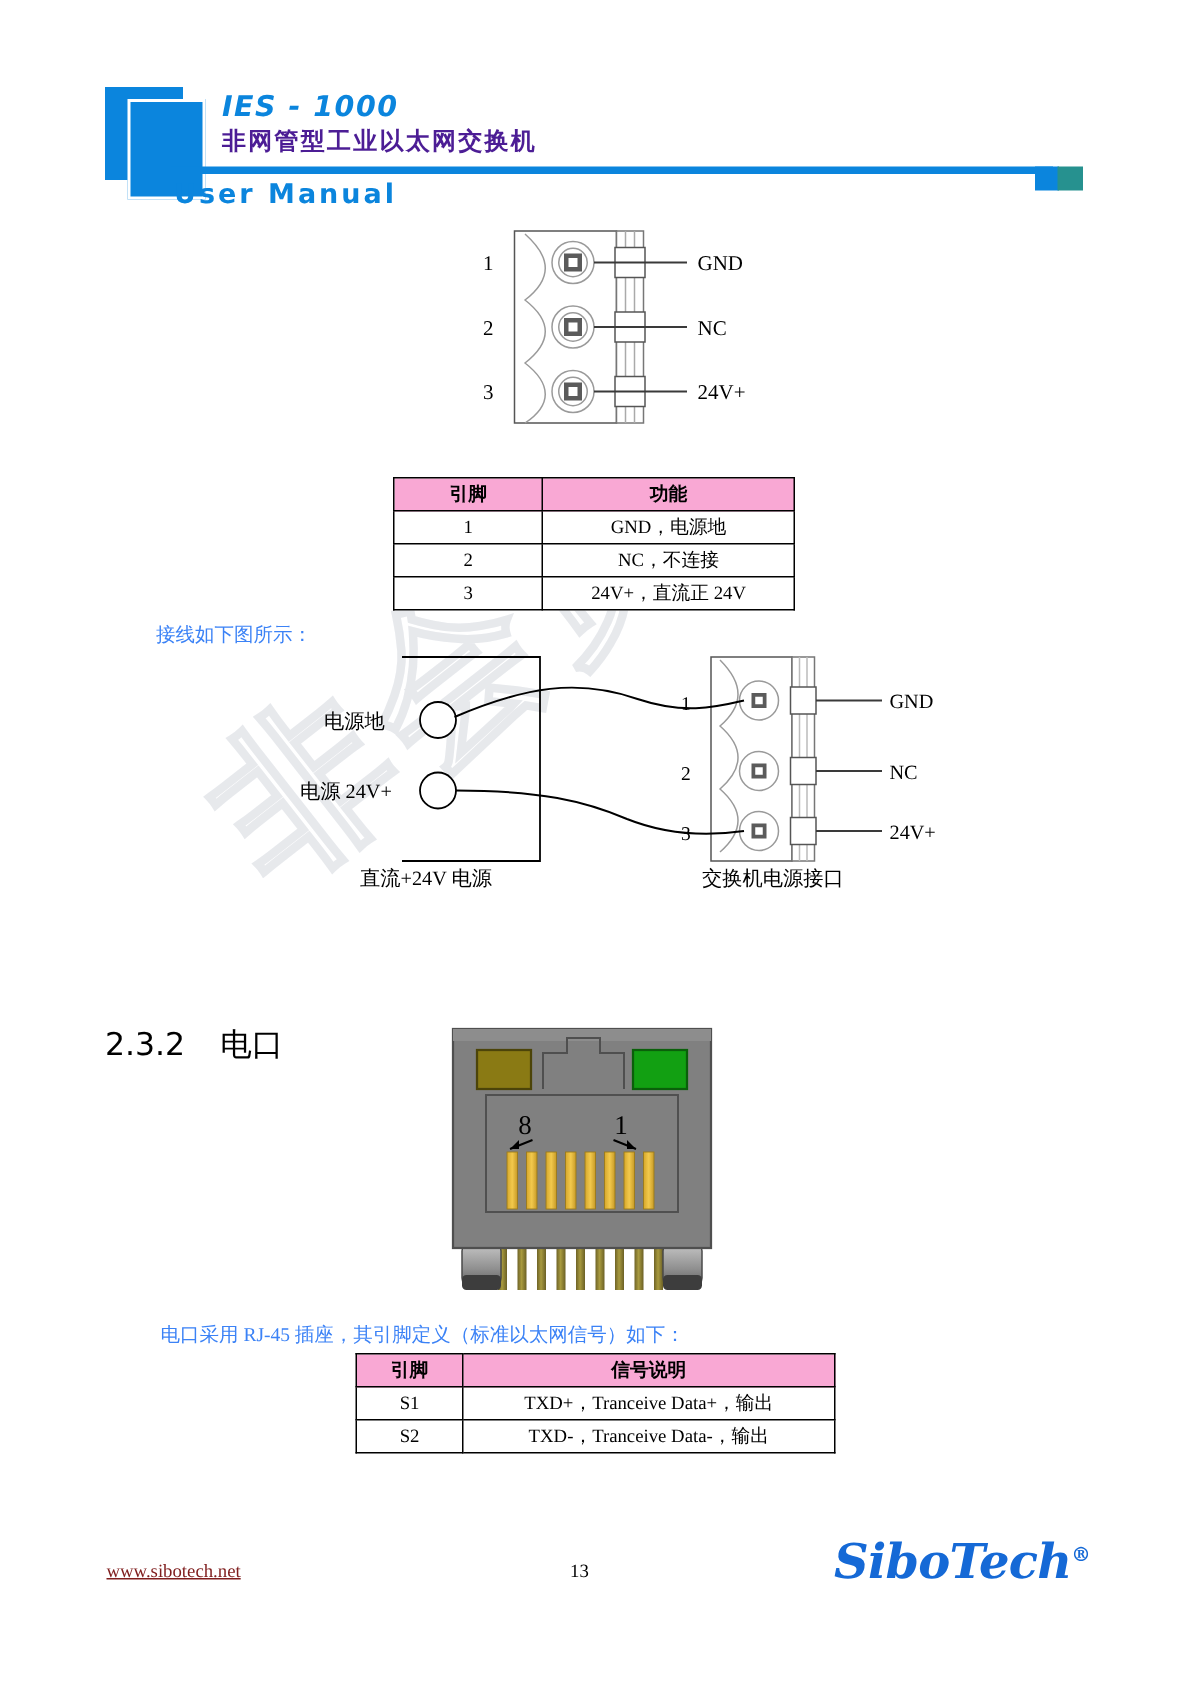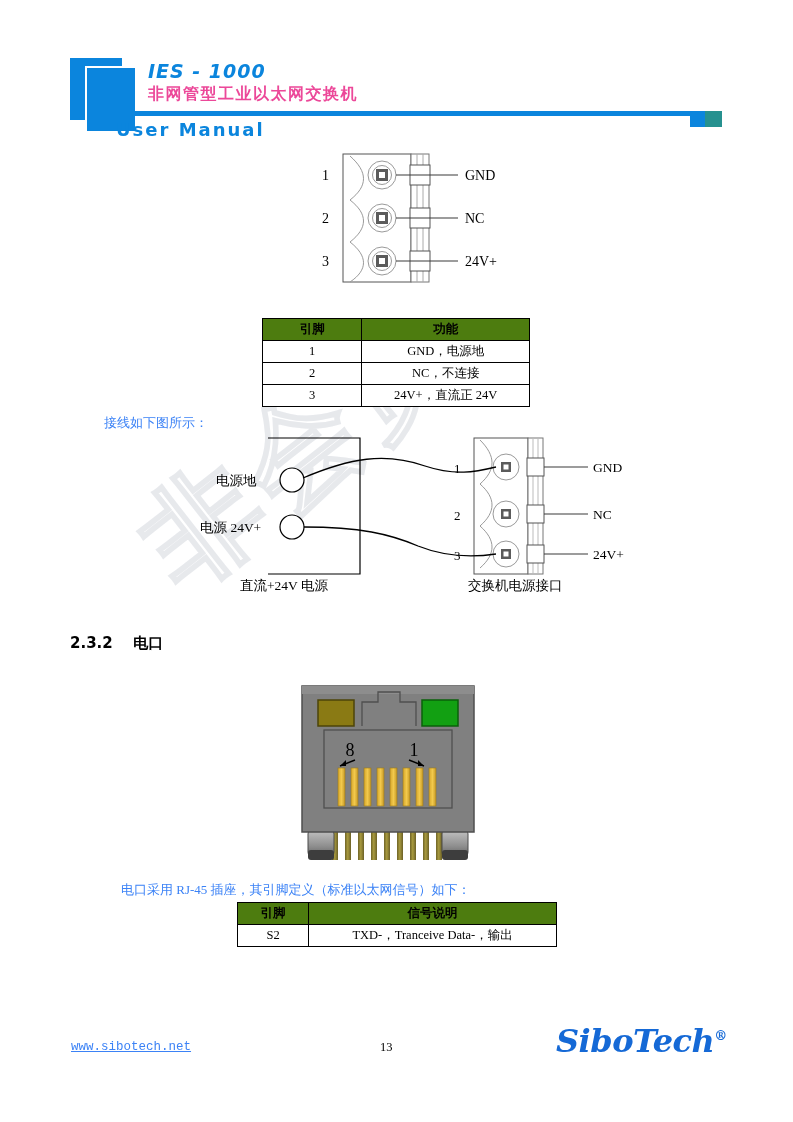--- a/index.html
+++ b/index.html
@@ -89,21 +89,21 @@
     color: #0b85dd;
     letter-spacing: 1px;
   }
   .hdr-subtitle {
     position: absolute;
     left: 148px;
     top: 84px;
     font-family: "DejaVu Sans", sans-serif;
     font-size: 16px;
     font-weight: bold;
-    color: #ec4899;
+    color: #4c1d95;
     letter-spacing: 1.5px;
   }
   .hdr-rule {
     position: absolute;
     left: 114px;
     top: 111px;
     width: 588px;
     height: 5px;
     background: #0b85dd;
   }
@@ -141,42 +141,43 @@
     position: absolute;
     font-family: Liberation Serif, serif;
     font-size: 13px;
     color: #3b82f6;
     white-space: nowrap;
   }
 
   .section-heading {
     position: absolute;
     font-family: "DejaVu Sans", sans-serif;
-    font-size: 15px;
-    font-weight: bold;
+    font-size: 21px;
+    font-weight: normal;
     color: #000;
     white-space: nowrap;
+    margin-top: 48px;
   }
 
   
   table.spec {
     border-collapse: collapse;
     font-family: "Liberation Serif", serif;
     font-size: 12.5px;
     background: #fff;
   }
   table.spec td, table.spec th {
     border: 1px solid #000;
     text-align: center;
     padding: 2px 4px;
     height: 17px;
     line-height: 1.15;
   }
   table.spec th {
-    background: #4d7c0f;
+    background: #f9a8d4;
     font-family: "DejaVu Sans", sans-serif;
     font-weight: bold;
     font-size: 12.5px;
   }
   .tbl1 { position: absolute; left: 262px; top: 318px; width: 268px; }
   .tbl1 .c0 { width: 98px; }
   .tbl1 .c1 { width: 170px; }
   .tbl2 { position: absolute; left: 237px; top: 902px; width: 320px; }
   .tbl2 .c0 { width: 66px; }
   .tbl2 .c1 { width: 254px; }
@@ -187,23 +188,23 @@
 
   
   .rj45 { position: absolute; left: 296px; top: 680px; }
 
   
   .footer { position: absolute; left: 0; top: 1020px; width: 793px; height: 70px; z-index: 3;}
   .footer-url {
     position: absolute;
     left: 71px;
     top: 20px;
-    font-family: Liberation Mono, monospace;
+    font-family: Liberation Serif, serif;
     font-size: 12.5px;
-    color: #3b82f6;
+    color: #7f1d1d;
     text-decoration: underline;
     text-align: right;
   }
   .footer-page {
     position: absolute;
     left: 380px;
     top: 20px;
     font-family: "Liberation Serif", serif;
     font-size: 12.5px;
     color: #000;
@@ -450,29 +451,33 @@
           <path d="M59 80 L44 86"></path>
           <path d="M113 80 L128 86"></path>
         </g>
         <polygon points="44,86 50,80 50,86" fill="#000"></polygon>
         <polygon points="128,86 122,80 122,86" fill="#000"></polygon>
         <text x="54" y="76" font-family="Liberation Serif, serif" font-size="18" fill="#000" text-anchor="middle">8</text>
         <text x="118" y="76" font-family="Liberation Serif, serif" font-size="18" fill="#000" text-anchor="middle">1</text>
       </svg>
     </div>
 
-    <div class="body-text" style="left:121px; top:881px;">电口采用 RJ-45 插座，其引脚定义（标准以太网信号）如下：</div>
+    <div class="body-text" style="left:107px; top:881px;">电口采用 RJ-45 插座，其引脚定义（标准以太网信号）如下：</div>
 
     <table class="spec tbl2">
       <tbody>
           <tr>
         <th class="c0">引脚</th>
         <th class="c1">信号说明</th>
       </tr>
       <tr>
+        <td>S1</td>
+        <td>TXD+，Tranceive Data+，输出</td>
+      </tr>
+      <tr>
         <td>S2</td>
         <td>TXD-，Tranceive Data-，输出</td>
       </tr>
     </tbody>
       </table>
 
   </div>
 
   <div class="footer">
     <a class="footer-url" href="#">www.sibotech.net</a>

